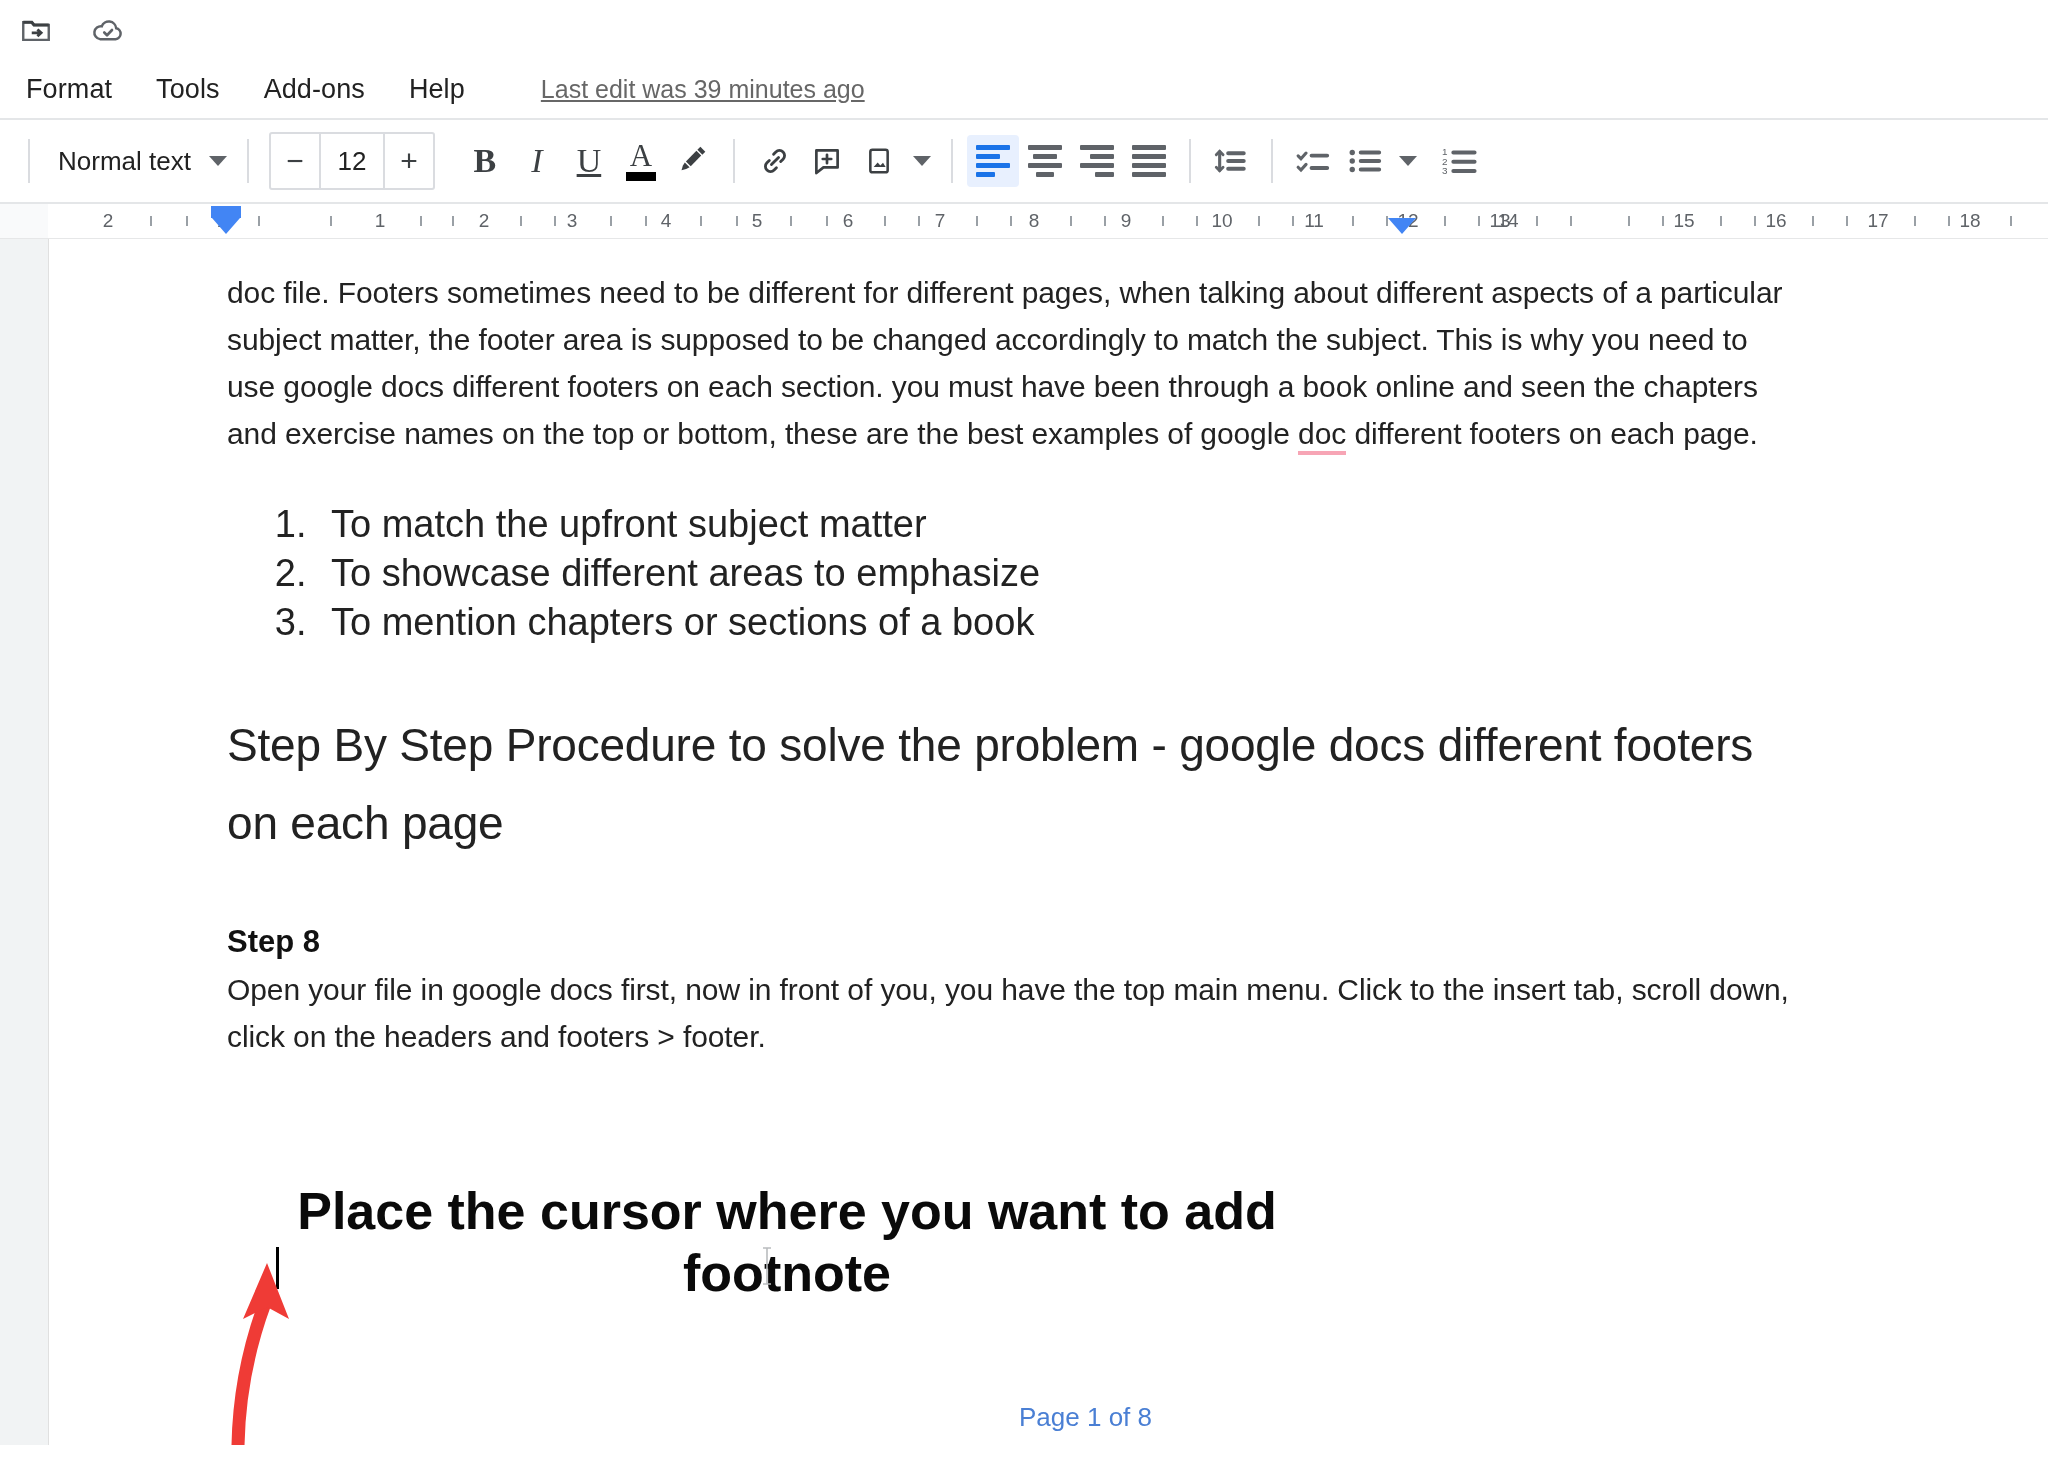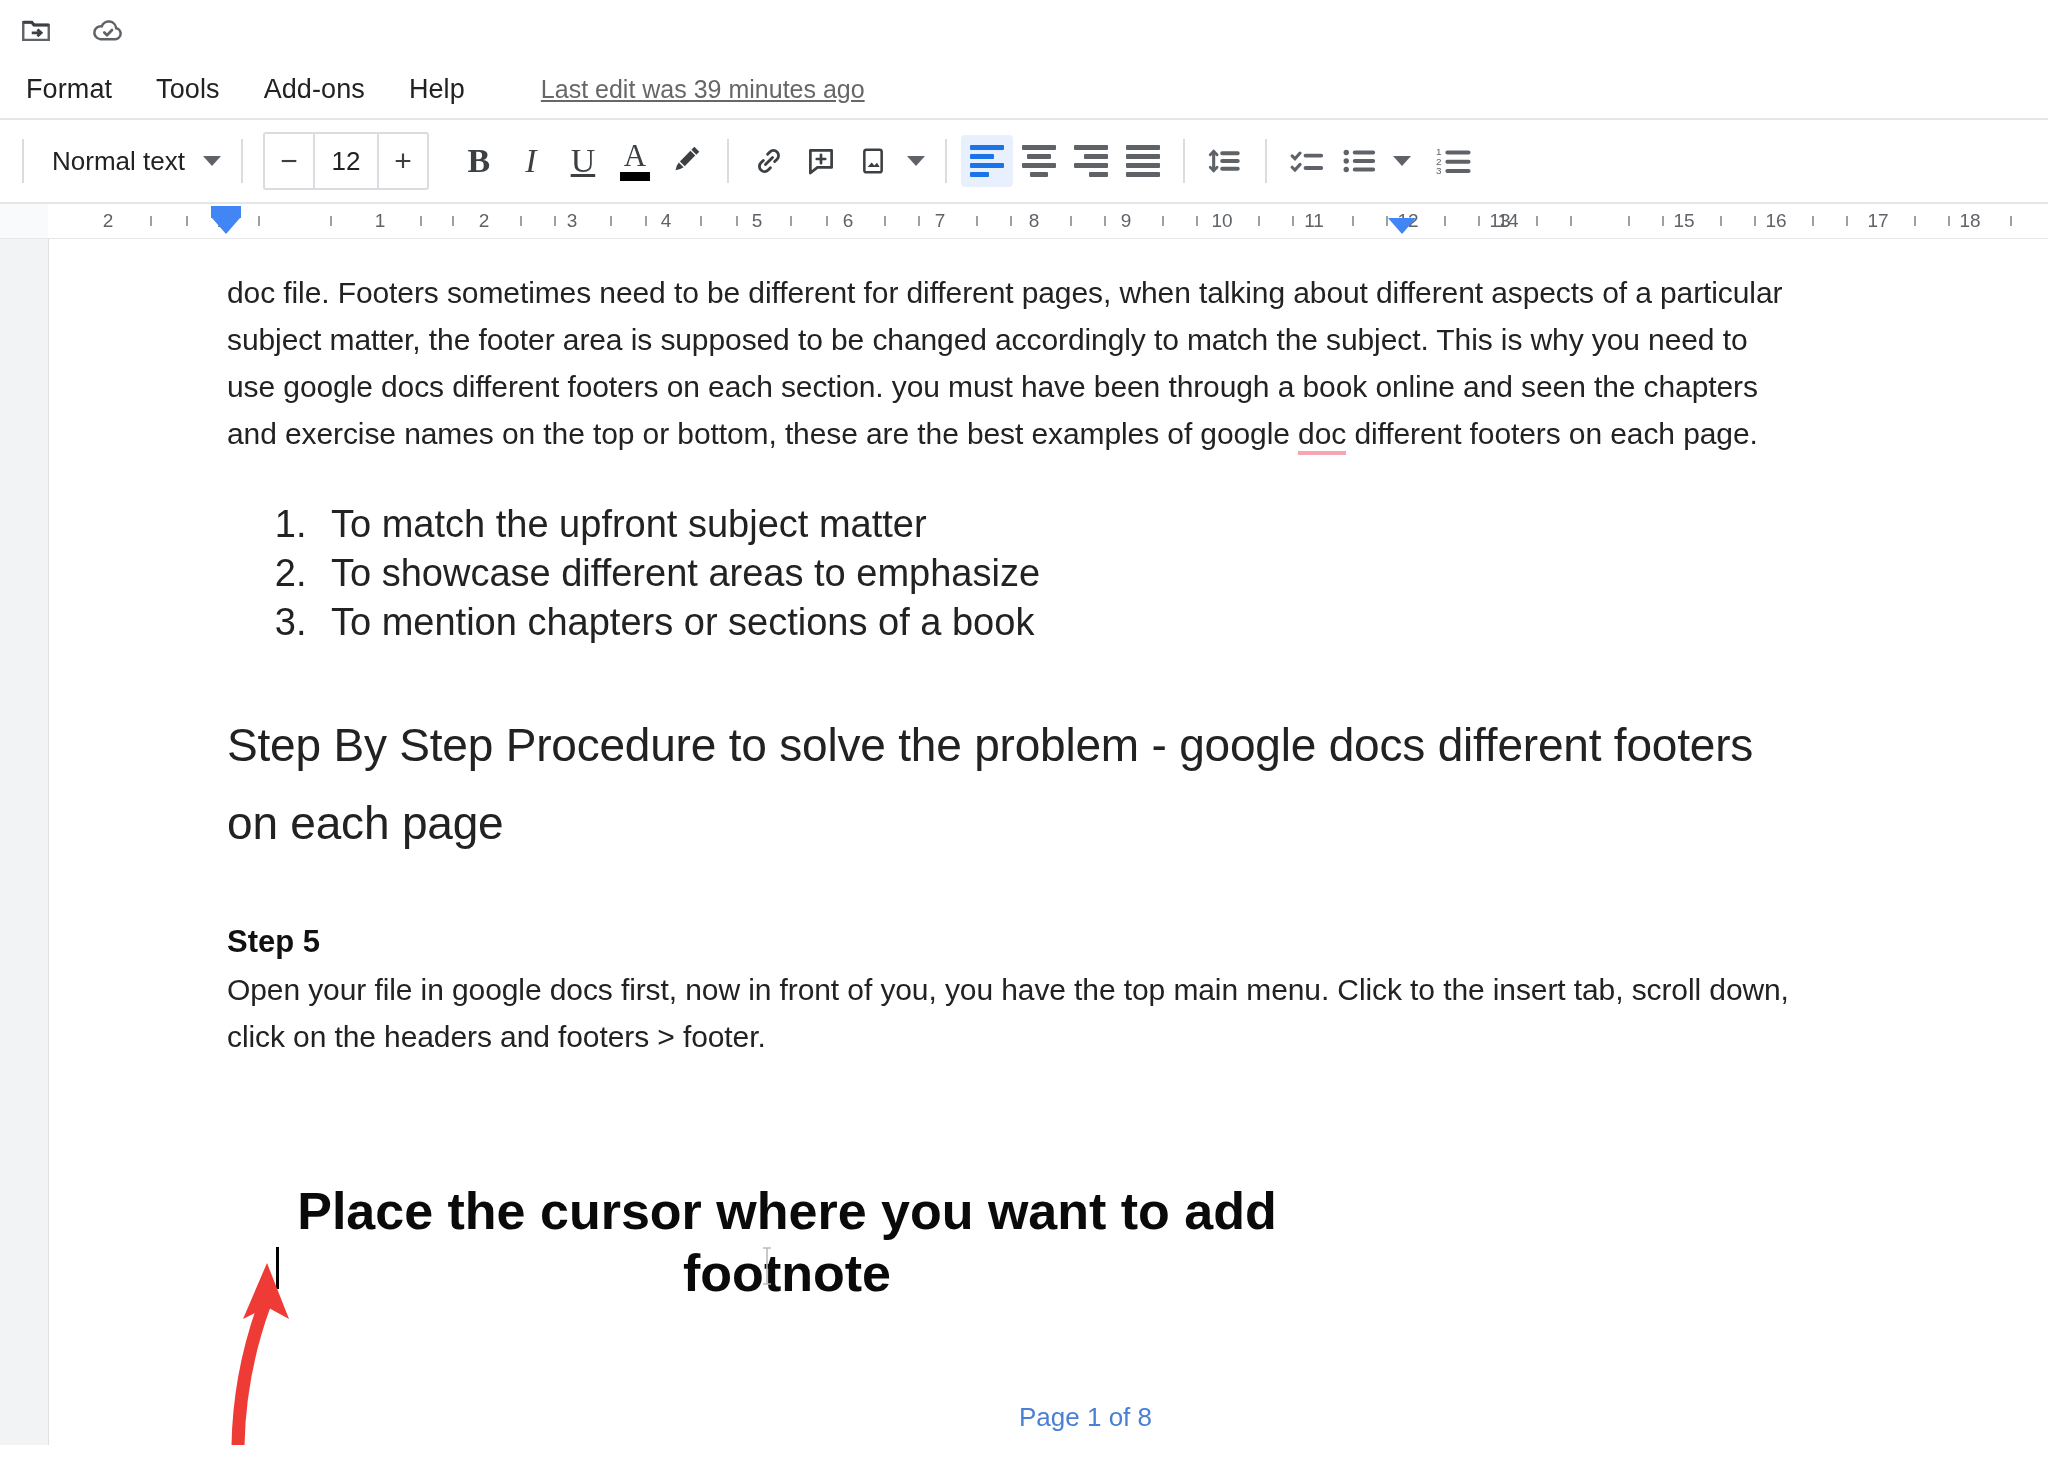--- a/index.html
+++ b/index.html
@@ -57,21 +57,21 @@
   }
 
   
   .toolbar {
     height: 82px;
     border-top: 2px solid #e4e6e8;
     border-bottom: 2px solid #e4e6e8;
     display: flex;
     align-items: center;
     background: #ffffff;
-    padding-left: 8px;
+    padding-left: 14px;
     overflow: hidden;
   }
   .tb-sep {
     width: 2px;
     height: 44px;
     background: #dadce0;
     margin: 0 14px;
     flex: 0 0 auto;
   }
   .tb-btn {
@@ -538,21 +538,21 @@
       <p class="para"><span>doc file. Footers sometimes need to be different for different pages, when talking about different aspects of a particular subject matter, the footer area is supposed to be changed accordingly to match the subject. This is why you need to use google docs different footers on each section. you must have been through a book online and seen the chapters and exercise names on the top or bottom, these are the best examples of google </span><span class="misspell">doc</span><span> different footers on each page.</span></p>
 
       <ol class="numlist">
         <li>To match the upfront subject matter</li>
         <li>To showcase different areas to emphasize</li>
         <li>To mention chapters or sections of a book</li>
       </ol>
 
       <h2 class="docheading">Step By Step Procedure to solve the problem - google docs different footers on each page</h2>
 
-      <div class="stephead">Step 5</div>
+      <div class="stephead">Step 8</div>
       <p class="para" style="margin-top:6px;">Open your file in google docs first, now in front of you, you have the top main menu. Click to the insert tab, scroll down, click on the headers and footers &gt; footer.</p>
 
       <div class="bigcallout">Place the cursor where you want to add footnote</div>
     </div>
 
     <div class="text-caret"></div>
 
     <div class="mouse-ibeam">
       <svg width="14" height="40" viewBox="0 0 14 40" fill="none" stroke="#b9bcbe" stroke-width="1.6">
         <path d="M3 2h8M3 38h8M7 2v36"></path>

